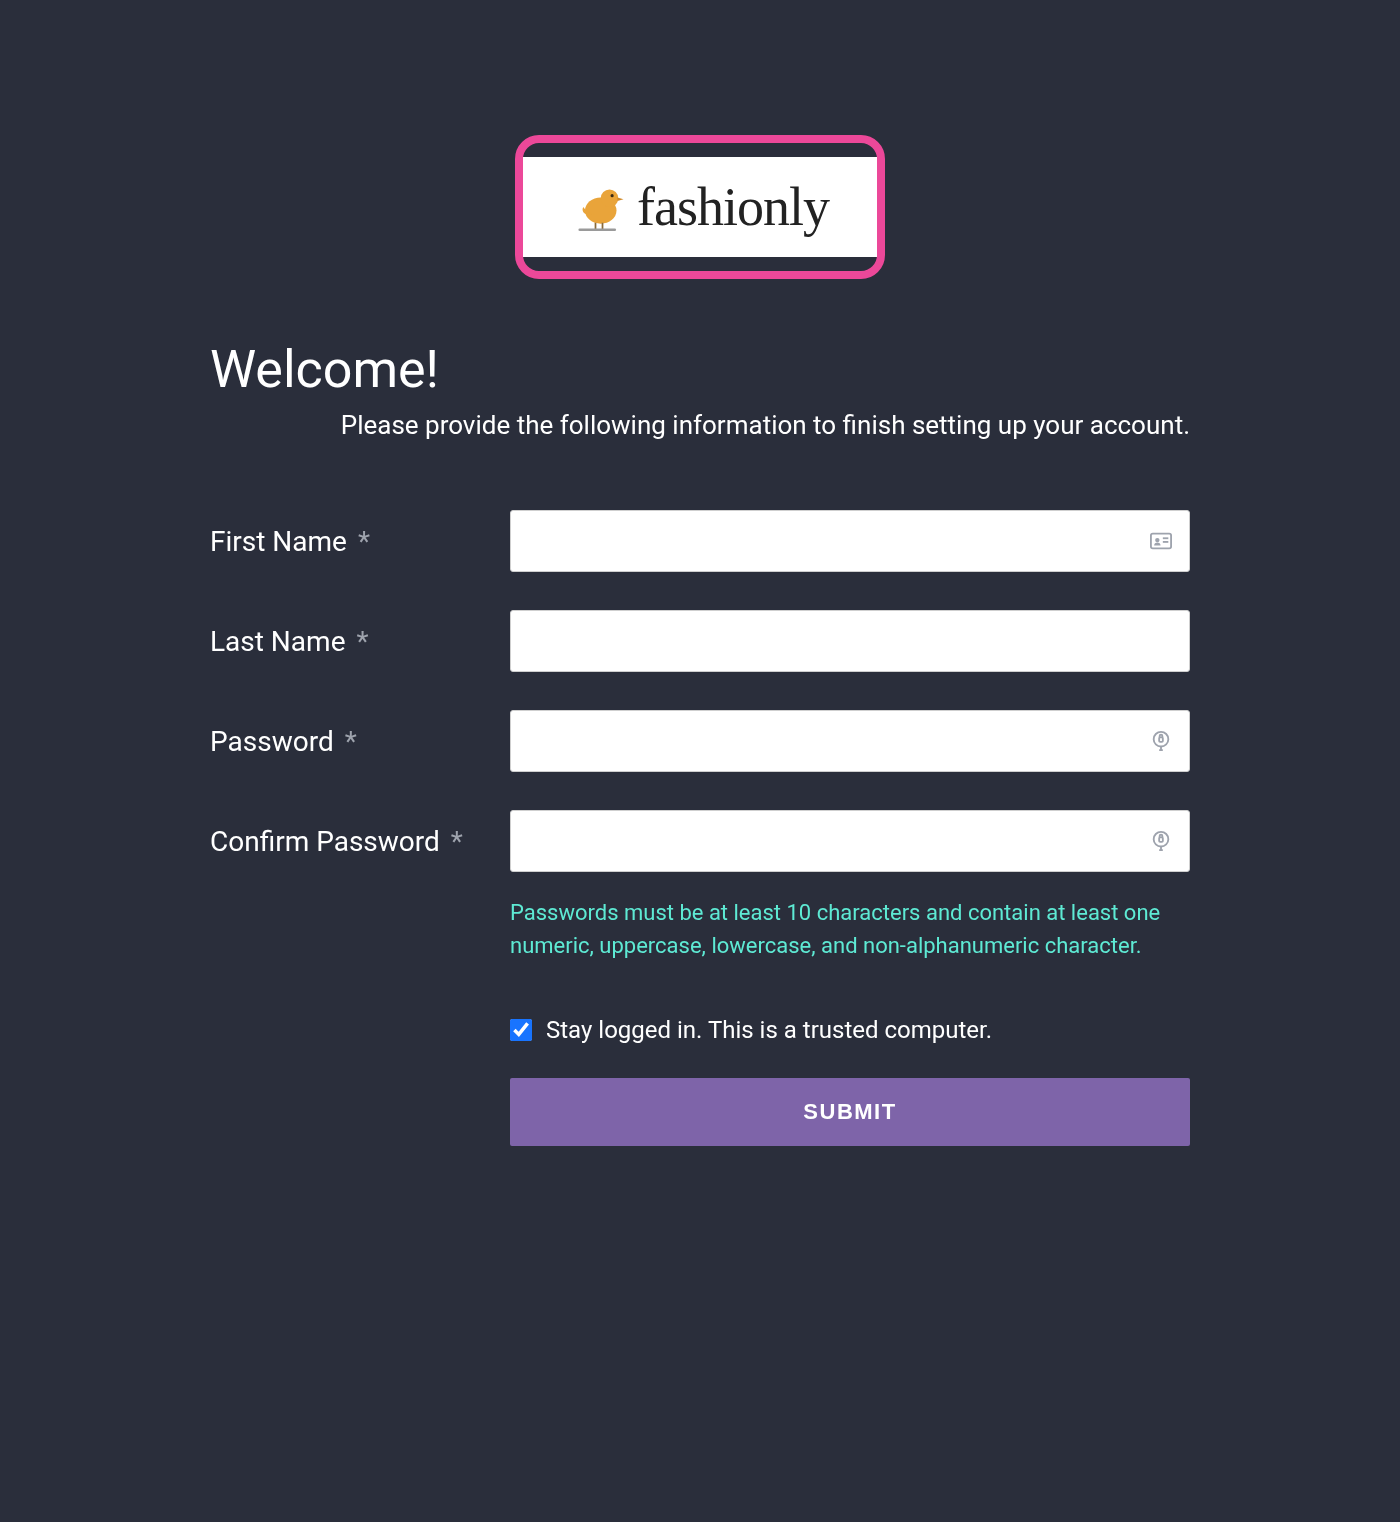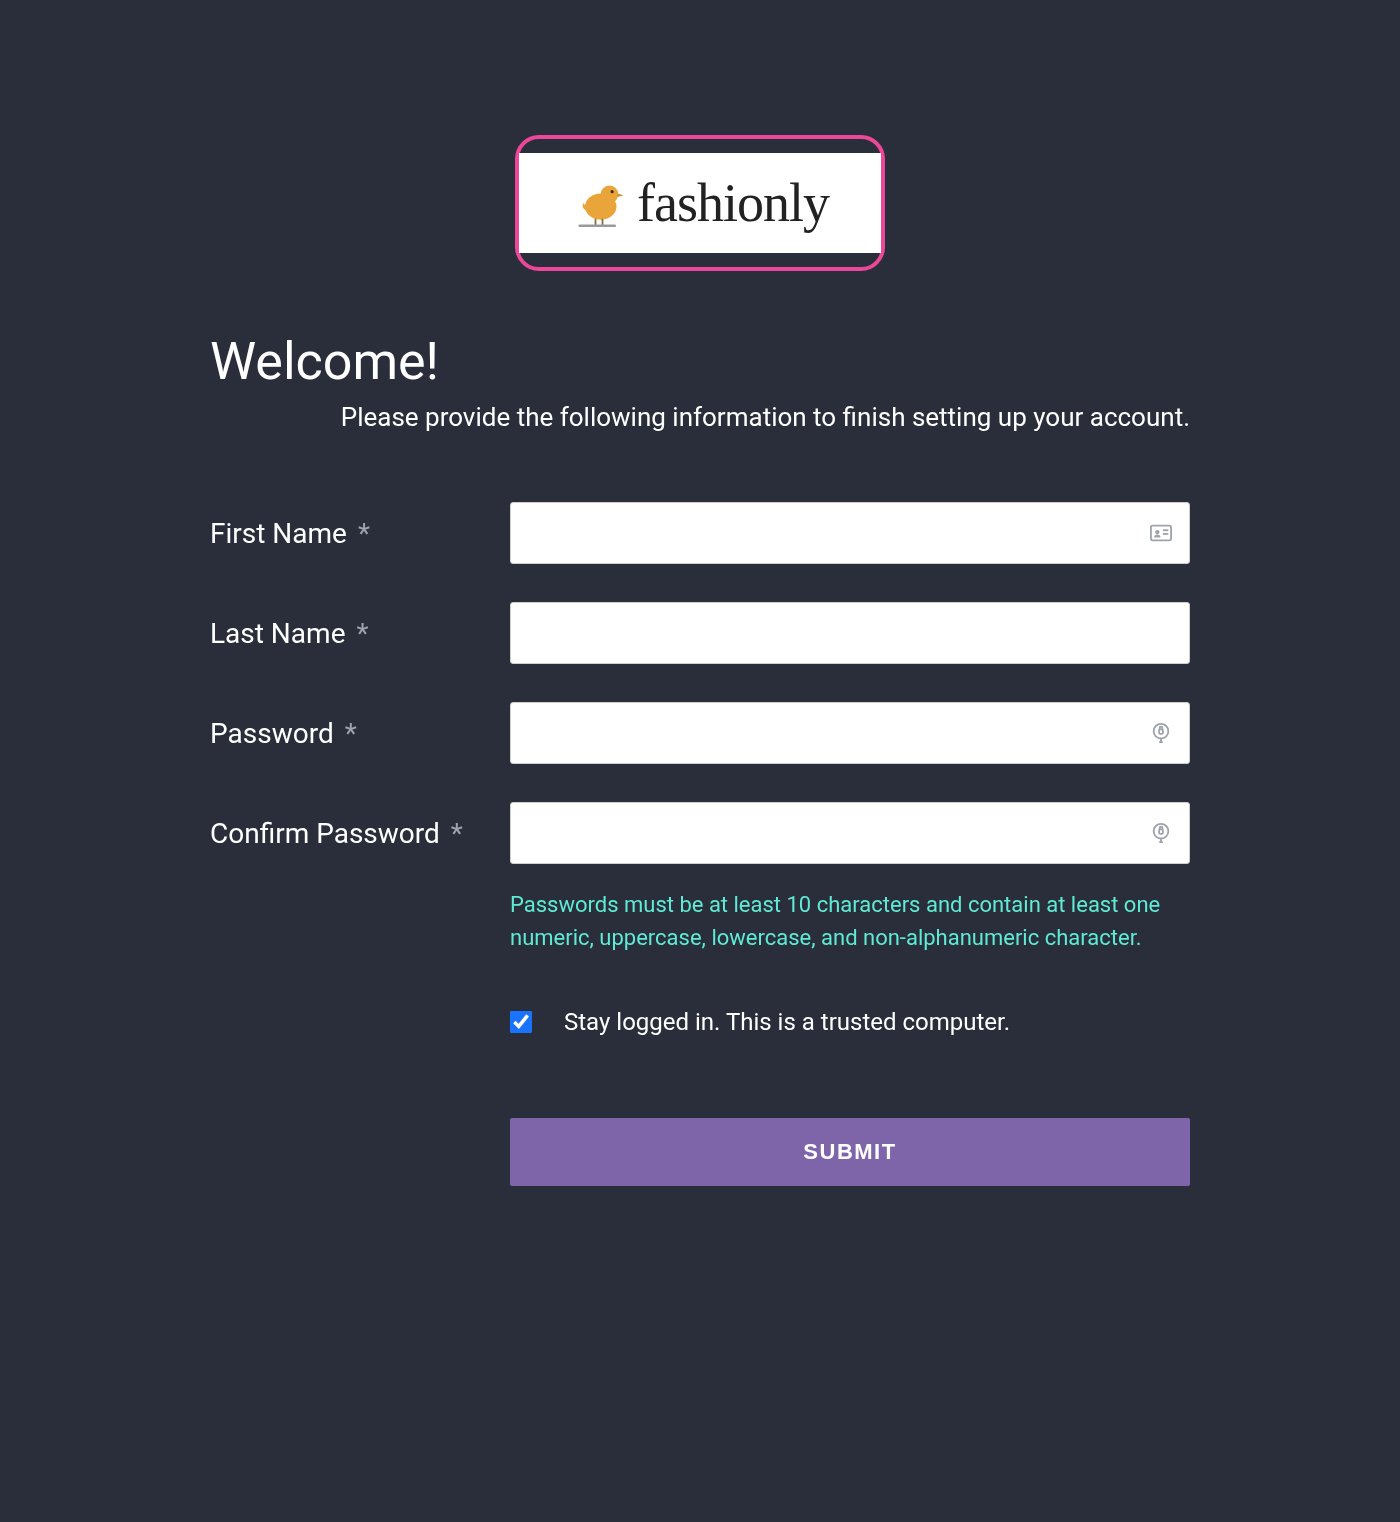--- a/index.html
+++ b/index.html
@@ -16,21 +16,21 @@
       padding: 0;
     }
     .container {
       max-width: 980px;
       margin: 0 auto;
       padding-top: 135px;
     }
     .logo-frame {
       width: 370px;
       margin: 0 auto 60px;
-      border: 4px solid #ec4899;
+      border: 8px solid #ec4899;
       border-radius: 24px;
       padding: 14px 0;
       background: #2a2e3b;
     }
     .logo-inner {
       background: #ffffff;
       height: 100px;
       display: flex;
       align-items: center;
       justify-content: center;
@@ -113,21 +113,21 @@
       line-height: 1.5;
       margin-left: 300px;
       margin-top: -14px;
       margin-bottom: 54px;
       padding-right: 20px;
     }
     .checkbox-row {
       margin-left: 300px;
       display: flex;
       align-items: center;
-      gap: 32px;
+      gap: 14px;
       margin-bottom: 34px;
     }
     .checkbox-input {
       width: 22px;
       height: 22px;
       accent-color: #1874ff;
       cursor: pointer;
     }
     .checkbox-label {
       font-size: 24px;
@@ -139,21 +139,20 @@
       height: 68px;
       background: #7e64a9;
       border: none;
       color: #ffffff;
       font-size: 22px;
       font-weight: 700;
       letter-spacing: 1.5px;
       text-transform: uppercase;
       cursor: pointer;
       border-radius: 2px;
-      margin-top: 48px;
     }
   </style>
 </head>
 <body>
 
 <div class="container">
 
   <div class="logo-frame">
     <div class="logo-inner">
       <span class="bird-icon">

